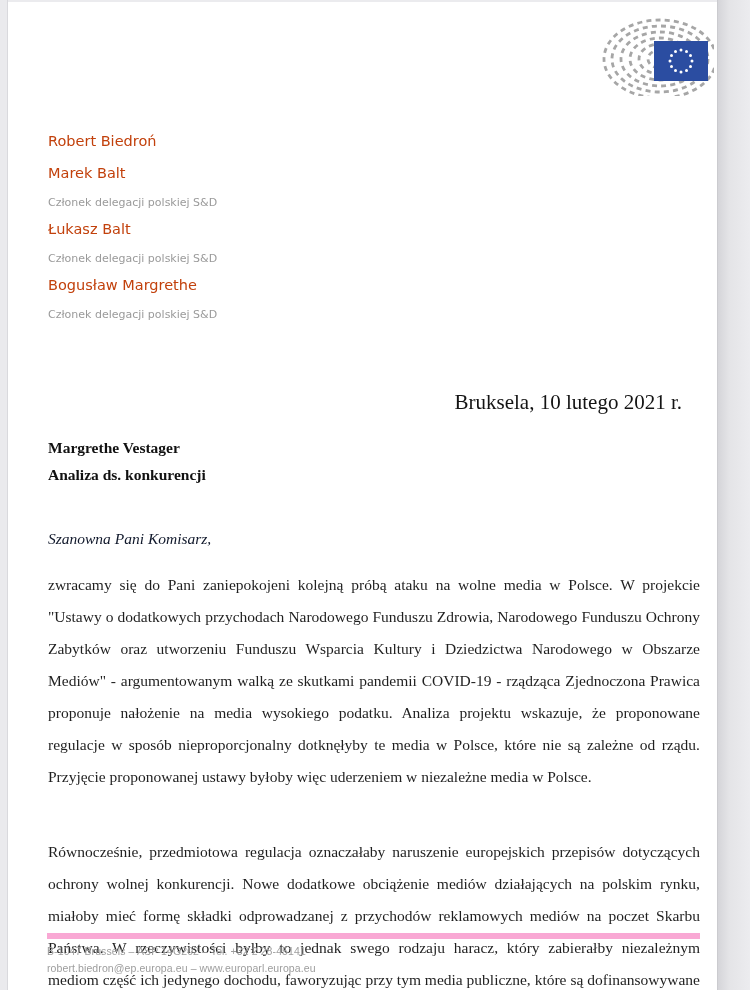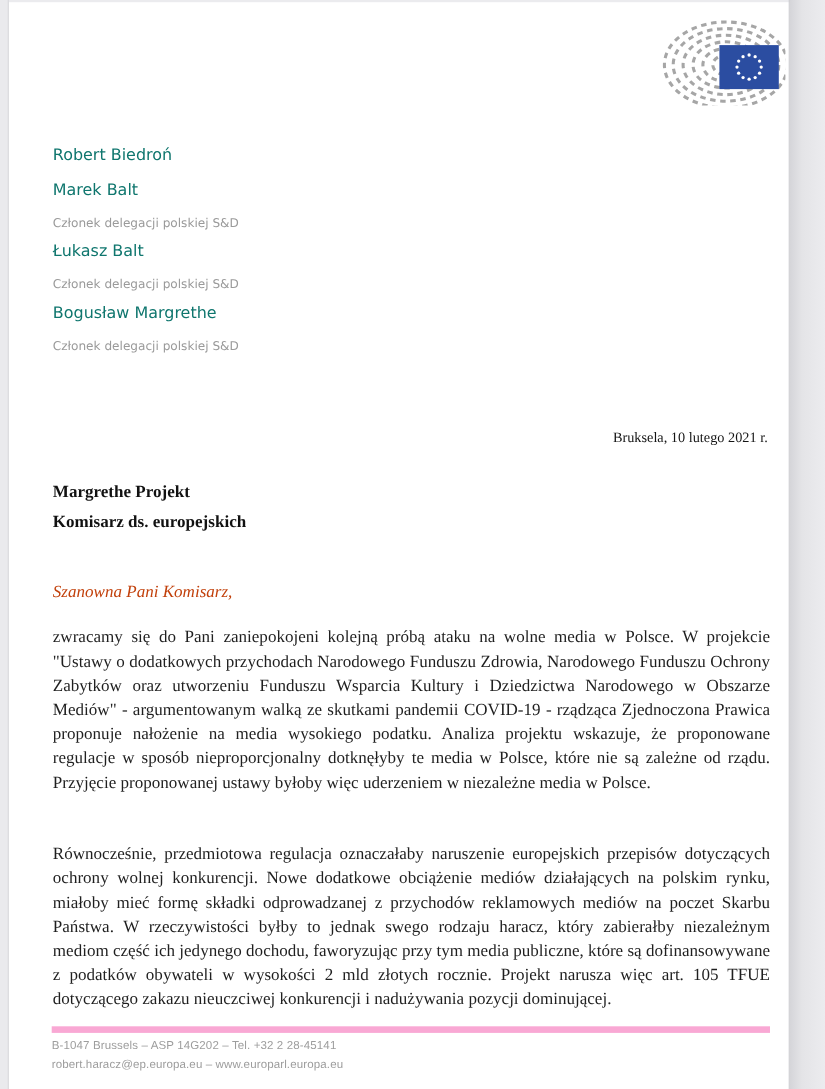--- a/index.html
+++ b/index.html
@@ -24,48 +24,48 @@
     border-left:1px solid #cbcbcf;
   }
   .logo{
     position:absolute;left:602px;top:14px;width:112px;height:82px;
   }
   .signatories{
     position:absolute;left:48px;top:132px;width:420px;
   }
   .sig-name{
     font-family:"DejaVu Sans", sans-serif;
-    font-size:14.5px;line-height:19px;color:#0f766e;
+    font-size:14.5px;line-height:19px;color:#c2410c;
     margin:0 0 13px 0;
   }
   .sig-title{
     font-family:"DejaVu Sans", sans-serif;
     font-size:11px;line-height:14px;color:#9a9a9a;
     margin:0 0 10px 0;
   }
   .dateline{
-    position:absolute;top:390px;right:52px;
-    font-size:13px;color:#141414;
+    position:absolute;top:390px;right:68px;
+    font-size:21px;color:#141414;
   }
   .recipient{
     position:absolute;left:48px;top:434px;
   }
   .recipient div{
     font-weight:bold;font-size:15.5px;line-height:27px;color:#111111;
   }
   .salutation{
     position:absolute;left:48px;top:530px;
-    font-style:italic;font-size:15.5px;color:#c2410c;
+    font-style:italic;font-size:15.5px;color:#0f172a;
   }
   .body-text{
     position:absolute;left:48px;top:569px;width:652px;
   }
   .body-text p{
     margin:0;
-    font-size:15.5px;line-height:22px;color:#1f1f1f;
+    font-size:15.5px;line-height:32px;color:#1f1f1f;
     text-align:justify;
   }
   .body-text p + p{margin-top:43px;}
   .footer{
     position:absolute;left:47px;top:933px;width:653px;
     border-top:6px solid #f9a8d4;
     padding-top:4px;
   }
   .footer-line{
     font-family:"Liberation Sans", sans-serif;
@@ -124,29 +124,29 @@
     </div>
     <div>
       <div class="sig-name">Bogusław Margrethe</div>
       <div class="sig-title">Członek delegacji polskiej S&amp;D</div>
     </div>
   </div>
 
   <div class="dateline">Bruksela, 10 lutego 2021 r.</div>
 
   <div class="recipient">
-    <div>Margrethe Projekt</div>
-    <div>Komisarz ds. europejskich</div>
+    <div>Margrethe Vestager</div>
+    <div>Analiza ds. konkurencji</div>
   </div>
 
   <div class="salutation">Szanowna Pani Komisarz,</div>
 
   <div class="body-text">
     <p>zwracamy się do Pani zaniepokojeni kolejną próbą ataku na wolne media w Polsce. W projekcie "Ustawy o dodatkowych przychodach Narodowego Funduszu Zdrowia, Narodowego Funduszu Ochrony Zabytków oraz utworzeniu Funduszu Wsparcia Kultury i Dziedzictwa Narodowego w Obszarze Mediów" - argumentowanym walką ze skutkami pandemii COVID-19 - rządząca Zjednoczona Prawica proponuje nałożenie na media wysokiego podatku. Analiza projektu wskazuje, że proponowane regulacje w sposób nieproporcjonalny dotknęłyby te media w Polsce, które nie są zależne od rządu. Przyjęcie proponowanej ustawy byłoby więc uderzeniem w niezależne media w Polsce.</p>
     <p>Równocześnie, przedmiotowa regulacja oznaczałaby naruszenie europejskich przepisów dotyczących ochrony wolnej konkurencji. Nowe dodatkowe obciążenie mediów działających na polskim rynku, miałoby mieć formę składki odprowadzanej z przychodów reklamowych mediów na poczet Skarbu Państwa. W rzeczywistości byłby to jednak swego rodzaju haracz, który zabierałby niezależnym mediom część ich jedynego dochodu, faworyzując przy tym media publiczne, które są dofinansowywane z podatków obywateli w wysokości 2 mld złotych rocznie. Projekt narusza więc art. 105 TFUE dotyczącego zakazu nieuczciwej konkurencji i nadużywania pozycji dominującej.</p>
   </div>
 
   <div class="footer">
     <div class="footer-line">B-1047 Brussels – ASP 14G202 – Tel. +32 2 28-45141</div>
-    <div class="footer-line">robert.haracz@ep.europa.eu – www.europarl.europa.eu</div>
+    <div class="footer-line">robert.biedron@ep.europa.eu – www.europarl.europa.eu</div>
   </div>
 
 </div>
 
 </body></html>

